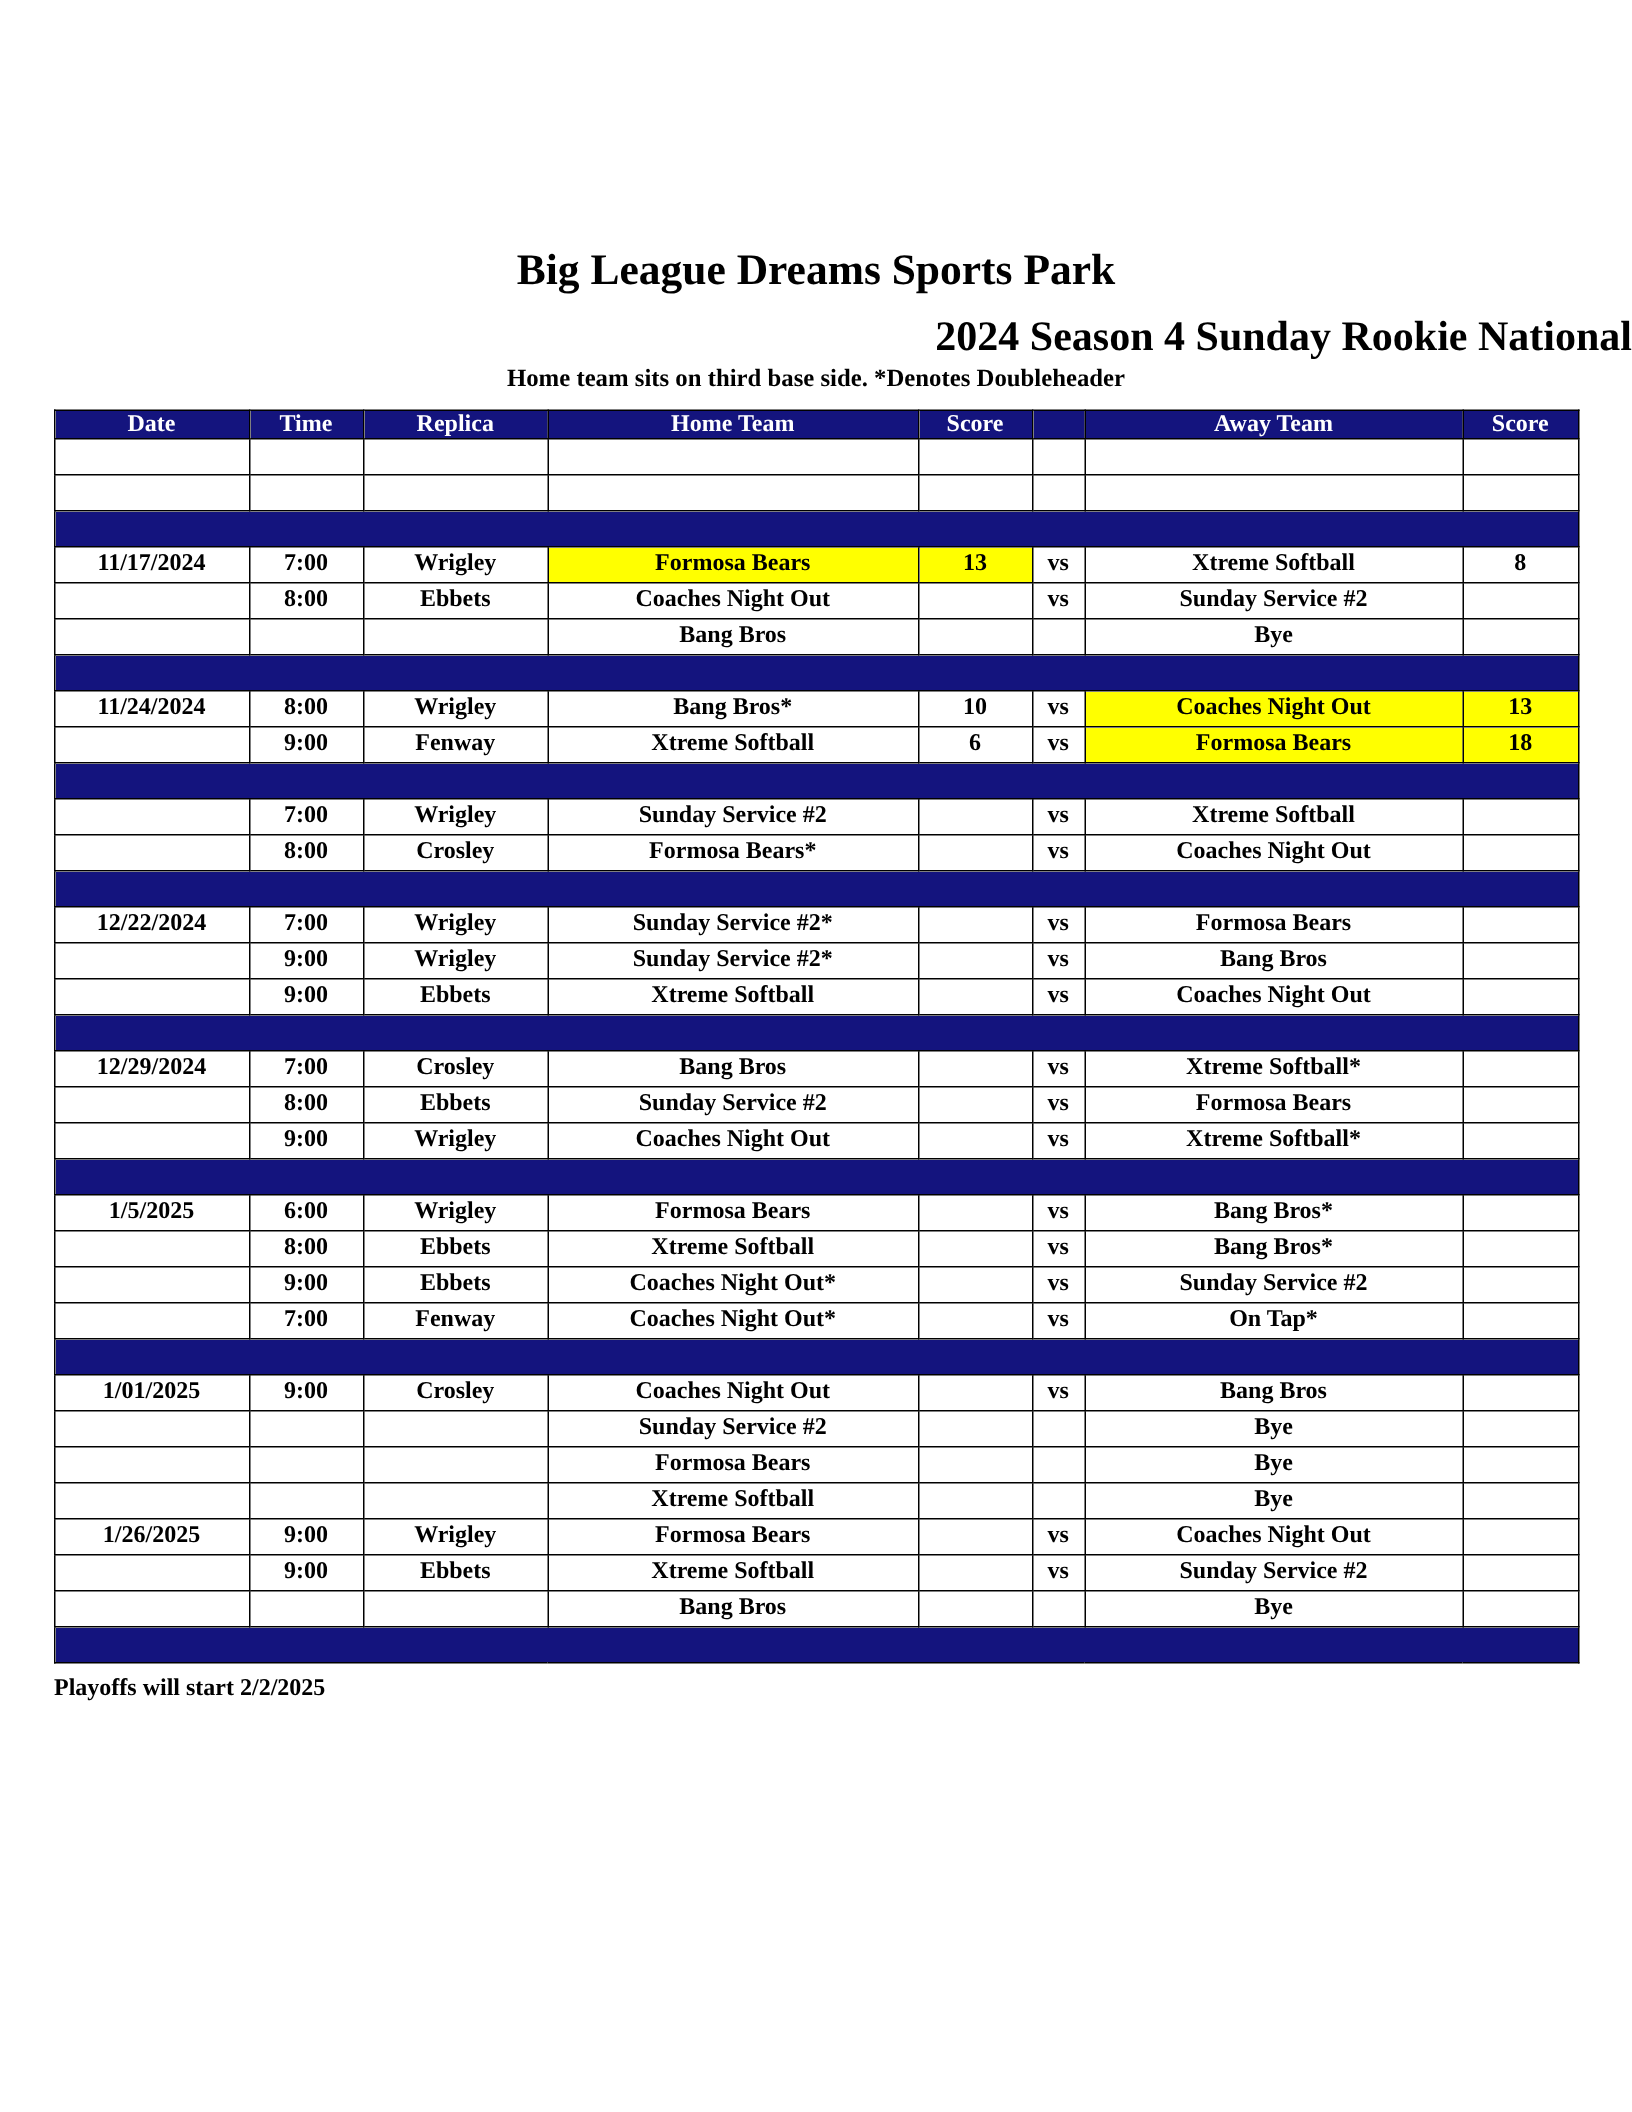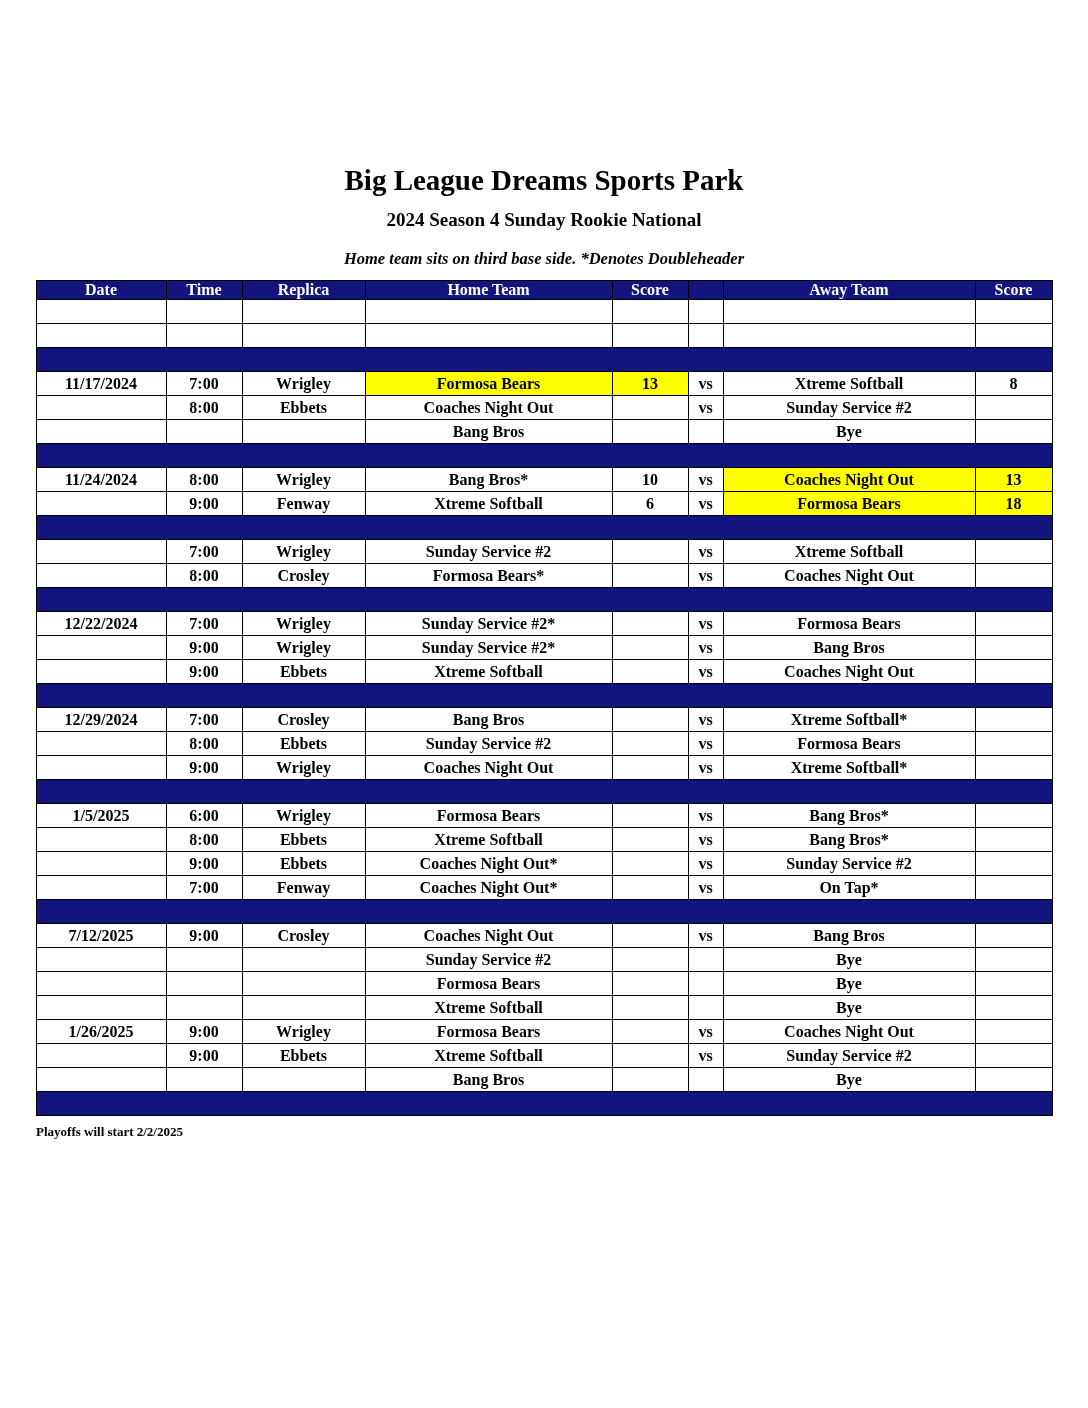--- a/index.html
+++ b/index.html
@@ -19,32 +19,31 @@
     padding-top:152px;
   }
   .doc-title{
     text-align:center;
     font-size:29px;
     font-weight:bold;
     margin:12px;
     line-height:1.15;
   }
   .doc-subtitle{
-    text-align:center;
-    font-size:19px;
+    text-align:right;
+    font-size:28px;
     font-weight:bold;
     margin:7px 0 0 0;
     line-height:1.15;
   }
   .doc-note{
     text-align:center;
     font-size:16.5px;
     font-weight:bold;
-    font-style:italic;
-    margin:19px 0 0 0;
+    margin:1px 0 0 0;
     line-height:1.15;
   }
   table.schedule{
     border-collapse:collapse;
     table-layout:fixed;
     width:1016px;
     margin:11px auto 0 auto;
   }
   table.schedule td, table.schedule th{
     border:1px solid #000000;
@@ -75,21 +74,21 @@
     font-weight:bold;
     text-align:center;
   }
   td.hl{
     background:var(--highlight);
   }
   td.vs{
     font-size:13px;
   }
   .doc-footer{
-    font-size:13px;
+    font-size:16px;
     font-weight:bold;
     margin:8px 0 0 36px;
   }
 </style>
 </head>
 <body>
 
 <div class="page">
   <h1 class="doc-title">Big League Dreams Sports Park</h1>
   <h2 class="doc-subtitle">2024 Season 4 Sunday Rookie National</h2>
@@ -324,21 +323,21 @@
           <td>Coaches Night Out*</td>
           <td></td>
           <td class="vs">vs</td>
           <td>On Tap*</td>
           <td></td>
         </tr>
         <tr>
           <td colspan="8" class="navy"></td>
         </tr>
         <tr>
-          <td>7/12/2025</td>
+          <td>1/01/2025</td>
           <td>9:00</td>
           <td>Crosley</td>
           <td>Coaches Night Out</td>
           <td></td>
           <td class="vs">vs</td>
           <td>Bang Bros</td>
           <td></td>
         </tr>
         <tr>
           <td></td>

